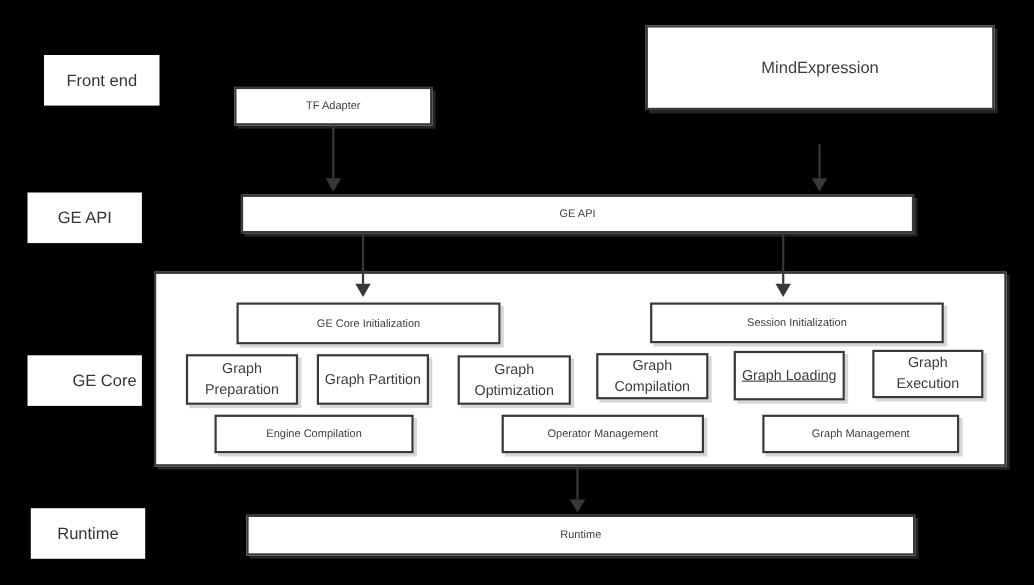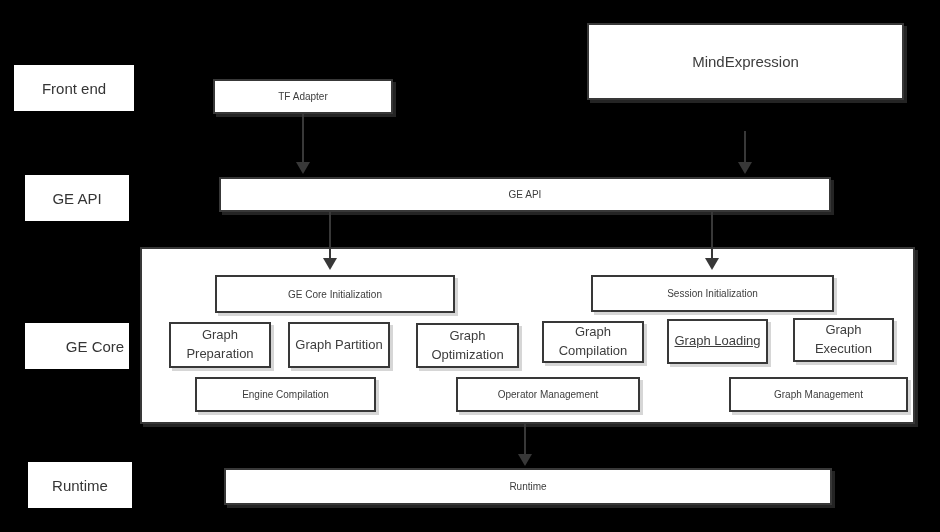--- a/index.html
+++ b/index.html
@@ -70,35 +70,35 @@
     border-left: 7px solid transparent;
     border-right: 7px solid transparent;
     border-top: 12px solid #383838;
   }
 </style>
 </head>
 <body>
 
 <div id="page">
 
-  <div class="box center row-label" style="left:14px; top:50px; width:120px; height:46px;margin-top:15px;">Front end</div>
+  <div class="box center row-label" style="left:40px; top:50px; width:105px; height:46px;">Front end</div>
   <div class="box center row-label" style="left:25px; top:175px; width:104px; height:46px;">GE API</div>
   <div class="box center row-label" style="left:25px; top:323px; width:104px; height:46px;padding-left:36px;">GE Core</div>
   <div class="box center row-label" style="left:28px; top:462px; width:104px; height:46px;">Runtime</div>
 
   <div class="box bordered center txt14" style="left:213px; top:79px; width:180px; height:35px;">TF Adapter</div>
 
   <div class="box bordered center title15" style="left:587px; top:23px; width:317px; height:77px;">MindExpression</div>
 
   <div class="box bordered center txt14" style="left:219px; top:177px; width:612px; height:35px;">GE API</div>
 
   <div class="box bordered" style="left:140px; top:247px; width:775px; height:177px;">
 
     <div class="box bordered center txt14" style="left:73px; top:26px; width:240px; height:38px;">GE Core Initialization</div>
-    <div class="box bordered center txt14" style="left:449px; top:26px; width:243px; height:37px;">Session Initialization</div>
+    <div class="box bordered center txt14" style="left:449px; top:26px; width:267px; height:37px;">Session Initialization</div>
 
     <div class="box bordered center module" style="left:27px; top:73px; width:102px; height:46px;">
       <span>Graph Preparation</span>
       </div>
     <div class="box bordered center module" style="left:146px; top:73px; width:102px; height:46px;">
       <span>Graph Partition</span>
       </div>
     <div class="box bordered center module" style="left:274px; top:74px; width:103px; height:45px;">
       <span>Graph Optimization</span>
       </div>
@@ -107,21 +107,21 @@
       </div>
     <div class="box bordered center module" style="left:525px; top:70px; width:101px; height:45px;text-decoration:underline;">
       <span>Graph Loading</span>
       </div>
     <div class="box bordered center module" style="left:651px; top:69px; width:101px; height:44px;">
       <span>Graph Execution</span>
       </div>
 
     <div class="box bordered center txt14" style="left:53px; top:128px; width:181px; height:35px;">Engine Compilation</div>
     <div class="box bordered center txt14" style="left:314px; top:128px; width:184px; height:35px;">Operator Management</div>
-    <div class="box bordered center txt14" style="left:551px; top:128px; width:179px; height:35px;margin-left:36px;">Graph Management</div>
+    <div class="box bordered center txt14" style="left:551px; top:128px; width:179px; height:35px;">Graph Management</div>
   </div>
 
   <div class="box bordered center txt14" style="left:224px; top:468px; width:608px; height:37px;">Runtime</div>
 
   <div class="arrow" style="left:302px; top:114px; height:48px;"></div>
   <div class="arrow" style="left:744px; top:131px; height:31px;"></div>
   <div class="arrow" style="left:329px; top:212px; height:46px;"></div>
   <div class="arrow" style="left:711px; top:212px; height:46px;"></div>
   <div class="arrow" style="left:524px; top:424px; height:30px;"></div>
 

